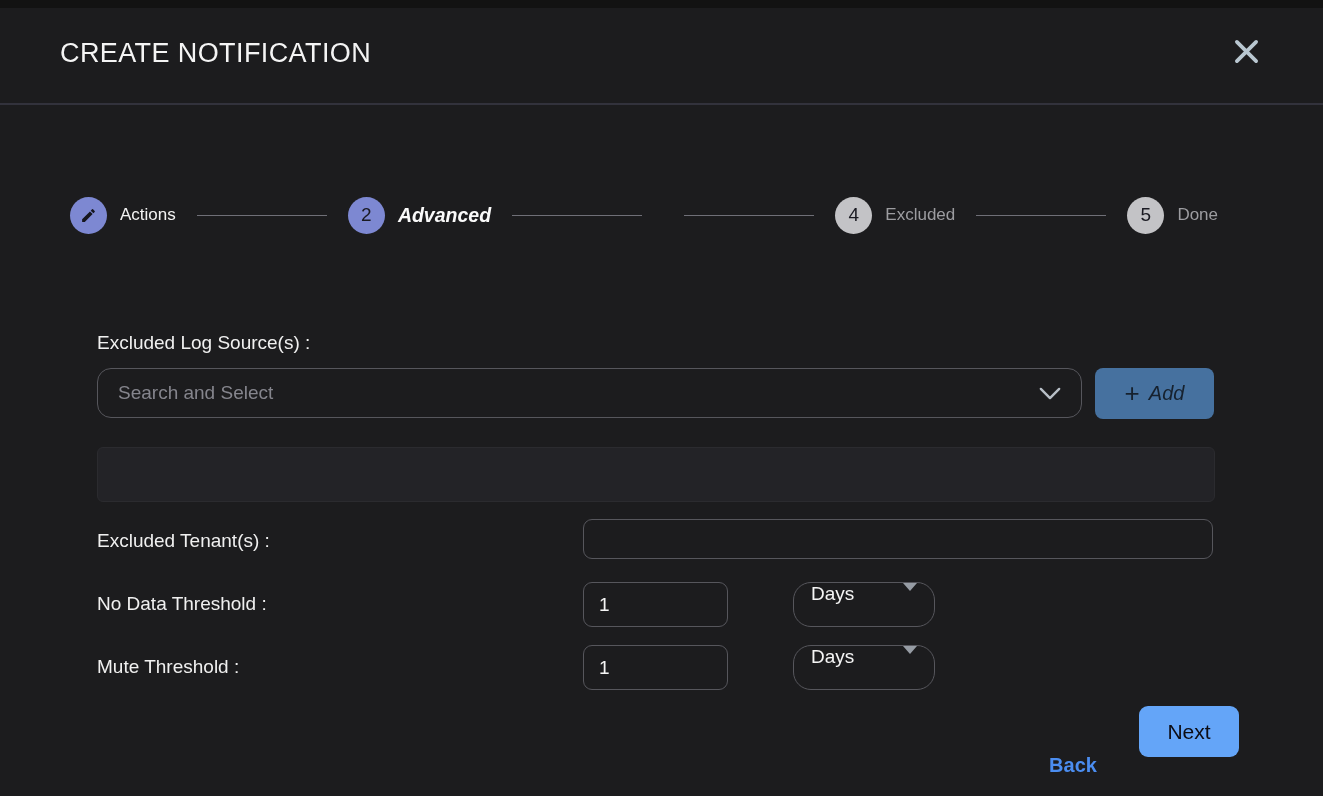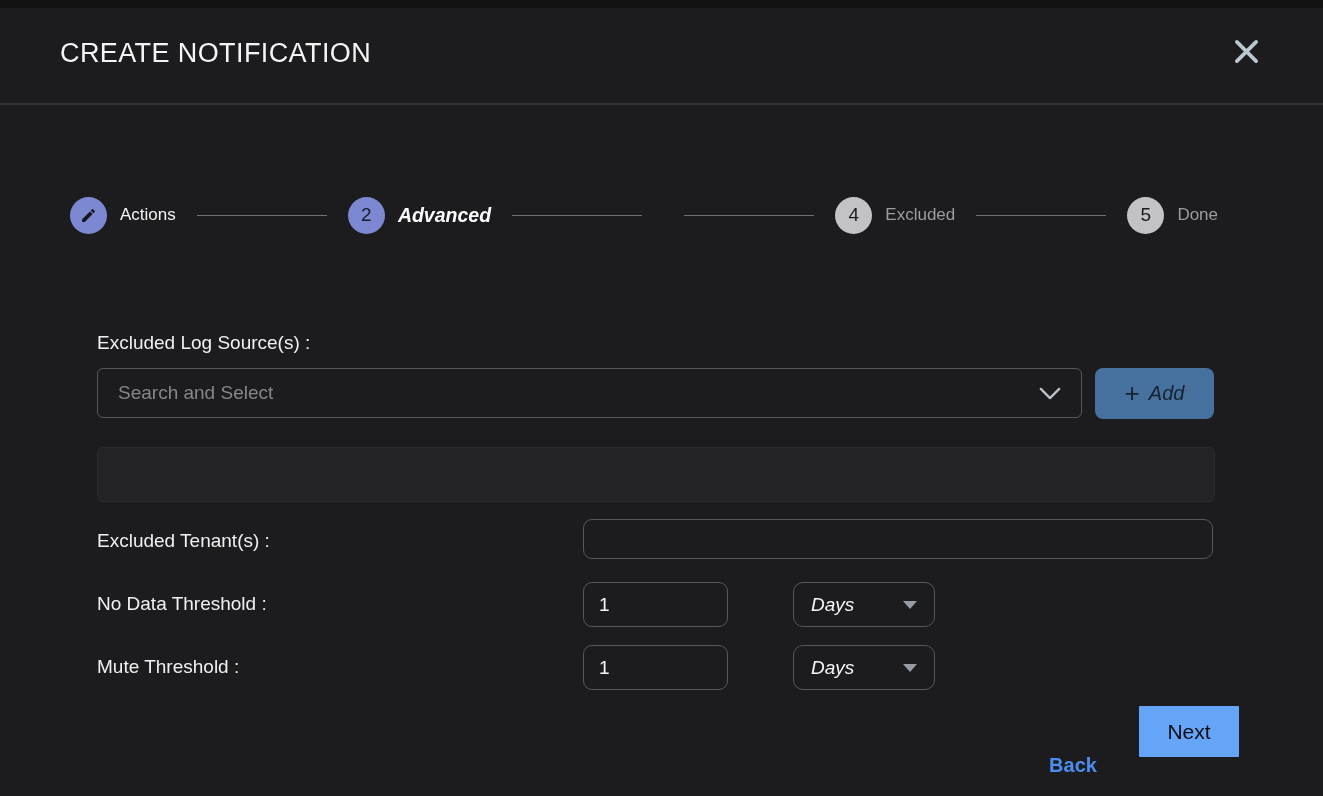--- a/index.html
+++ b/index.html
@@ -58,21 +58,21 @@
     position: absolute; left: 97px;
     font-size: 19px; font-weight: 400; color: #f0f0f0;
   }
   .lbl-logsource { top: 332px; }
   .lbl-tenant    { top: 530px; }
   .lbl-nodata    { top: 593px; }
   .lbl-mute      { top: 656px; }
 
   .select-box {
     position: absolute; left: 97px; top: 368px; width: 985px; height: 50px;
-    border: 1px solid #56565c; border-radius: 6px;
+    border: 1px solid #56565c; border-radius: 14px;
     display: flex; align-items: center;
     padding: 0 20px; cursor: pointer; background: transparent;
   }
   .select-placeholder {
     font-size: 19px; color: #85858d; flex: 1 1 auto;
   }
   .add-btn {
     position: absolute; left: 1095px; top: 368px; width: 119px; height: 51px;
     background: #46719f; border: none; border-radius: 8px;
     display: flex; align-items: center; justify-content: center;
@@ -92,42 +92,42 @@
     color: #f5f5f5; font-size: 19px; font-family: "Liberation Sans", sans-serif;
     padding: 0 15px; outline: none;
   }
   .tenant-input { left: 583px; top: 519px; width: 630px; height: 40px; }
   .num-input    { left: 583px; width: 145px; height: 45px; }
   .num-1 { top: 582px; }
   .num-2 { top: 645px; }
 
   .unit-select {
     position: absolute; left: 793px; width: 142px; height: 45px;
-    border: 1px solid #56565c; border-radius: 10px;
-    display: flex; align-items: center; justify-content: space-between;
-    padding: 0 17px; cursor: pointer; background: transparent; font-style: italic;
+    border: 1px solid #56565c; border-radius: 18px;
+    display: flex; align-items: flex-start; justify-content: space-between;
+    padding: 0 17px; cursor: pointer; background: transparent;
   }
   .unit-1 { top: 582px; }
   .unit-2 { top: 645px; }
   .unit-text { font-size: 19px; color: #f5f5f5; }
   .tri-down {
     width: 0; height: 0;
     border-left: 7px solid transparent; border-right: 7px solid transparent;
     border-top: 8px solid #969ca4;
   }
   
   .back-link {
     position: absolute; left: 1028px; top: 754px; width: 90px;
     font-size: 20px; font-weight: 600; color: #4b8df0;
     background: none; border: none; cursor: pointer; text-align: center;
     font-family: "Liberation Sans", sans-serif;
   }
   .next-btn {
     position: absolute; left: 1139px; top: 706px; width: 100px; height: 51px;
-    background: #64a5f8; border: none; border-radius: 1px;
+    background: #64a5f8; border: none; border-radius: 9px;
     font-size: 21px; font-weight: 500; color: #0c0c14;
     cursor: pointer; font-family: "Liberation Sans", sans-serif;
   }
 </style>
 </head>
 <body>
 
 <div class="top-strip"></div>
 
 <div class="dialog-title">CREATE NOTIFICATION</div>

